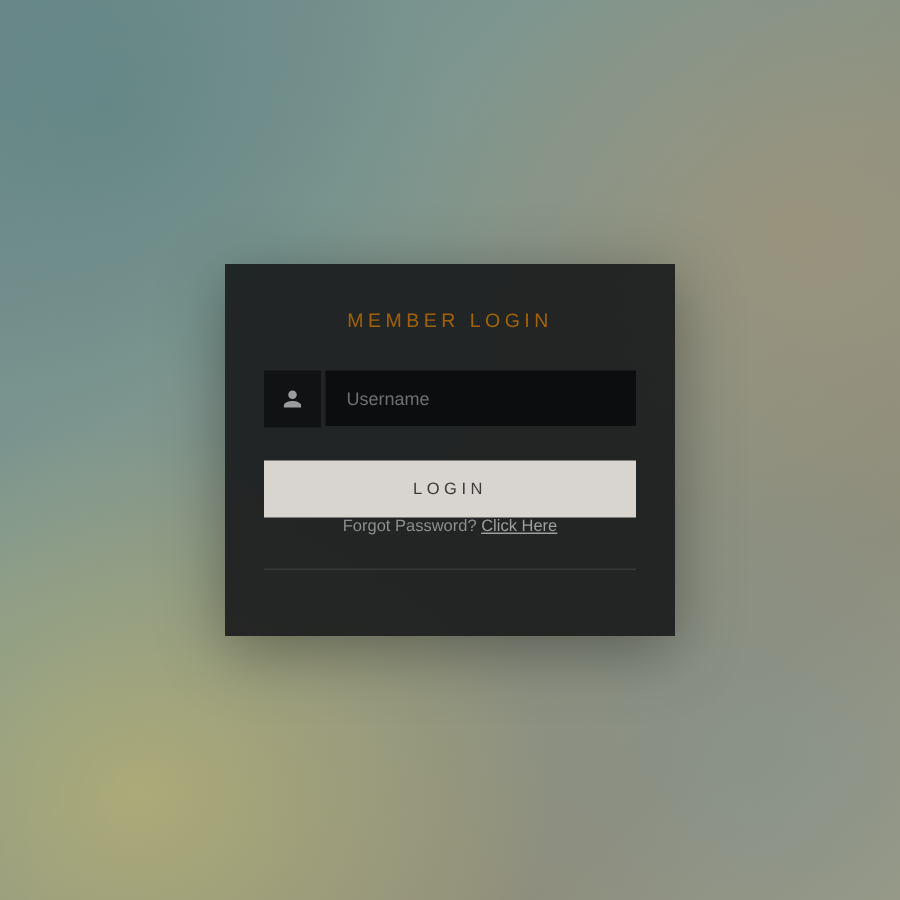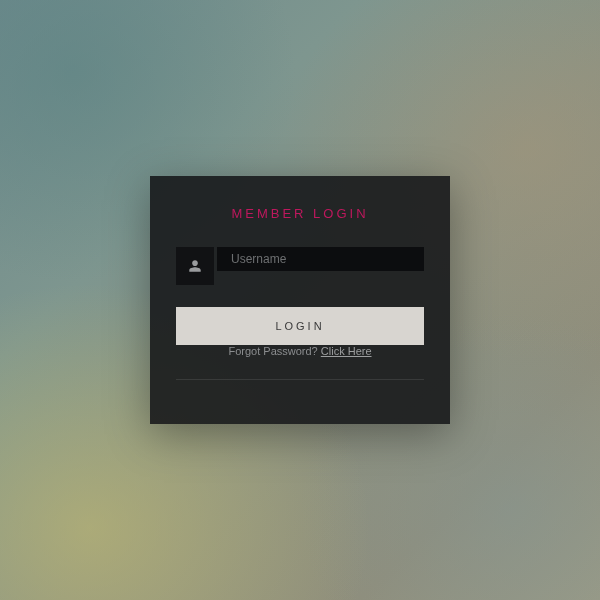--- a/index.html
+++ b/index.html
@@ -17,21 +17,21 @@
     justify-content: center;
   }
   .card {
     width: 300px;
     background: rgba(20,22,24,0.88);
     padding: 30px 26px 24px 26px;
     box-shadow: 0 10px 40px rgba(0,0,0,0.35);
   }
   .title {
     text-align: center;
-    color: #be185d;
+    color: #a16207;
     font-size: 13px;
     letter-spacing: 3px;
     font-weight: 400;
     margin-bottom: 26px;
   }
   .field {
     display: flex;
     margin-bottom: 12px;
   }
   .icon-box {
@@ -39,21 +39,21 @@
     height: 38px;
     background: #111214;
     display: flex;
     align-items: center;
     justify-content: center;
     flex-shrink: 0;
   }
   .icon-box svg { width: 14px; height: 14px; fill: #9a9c9e; }
   .text-input {
     flex: 1;
-    height: 24px;
+    height: 37px;
     background: #0c0d0f;
     border: none;
     outline: none;
     color: #86efac;
     font-size: 12px;
     padding: 0 14px;
     margin-left: 3px;
   }
   .text-input::placeholder { color: #6d6f71; font-size: 12px; }
   .btn {

